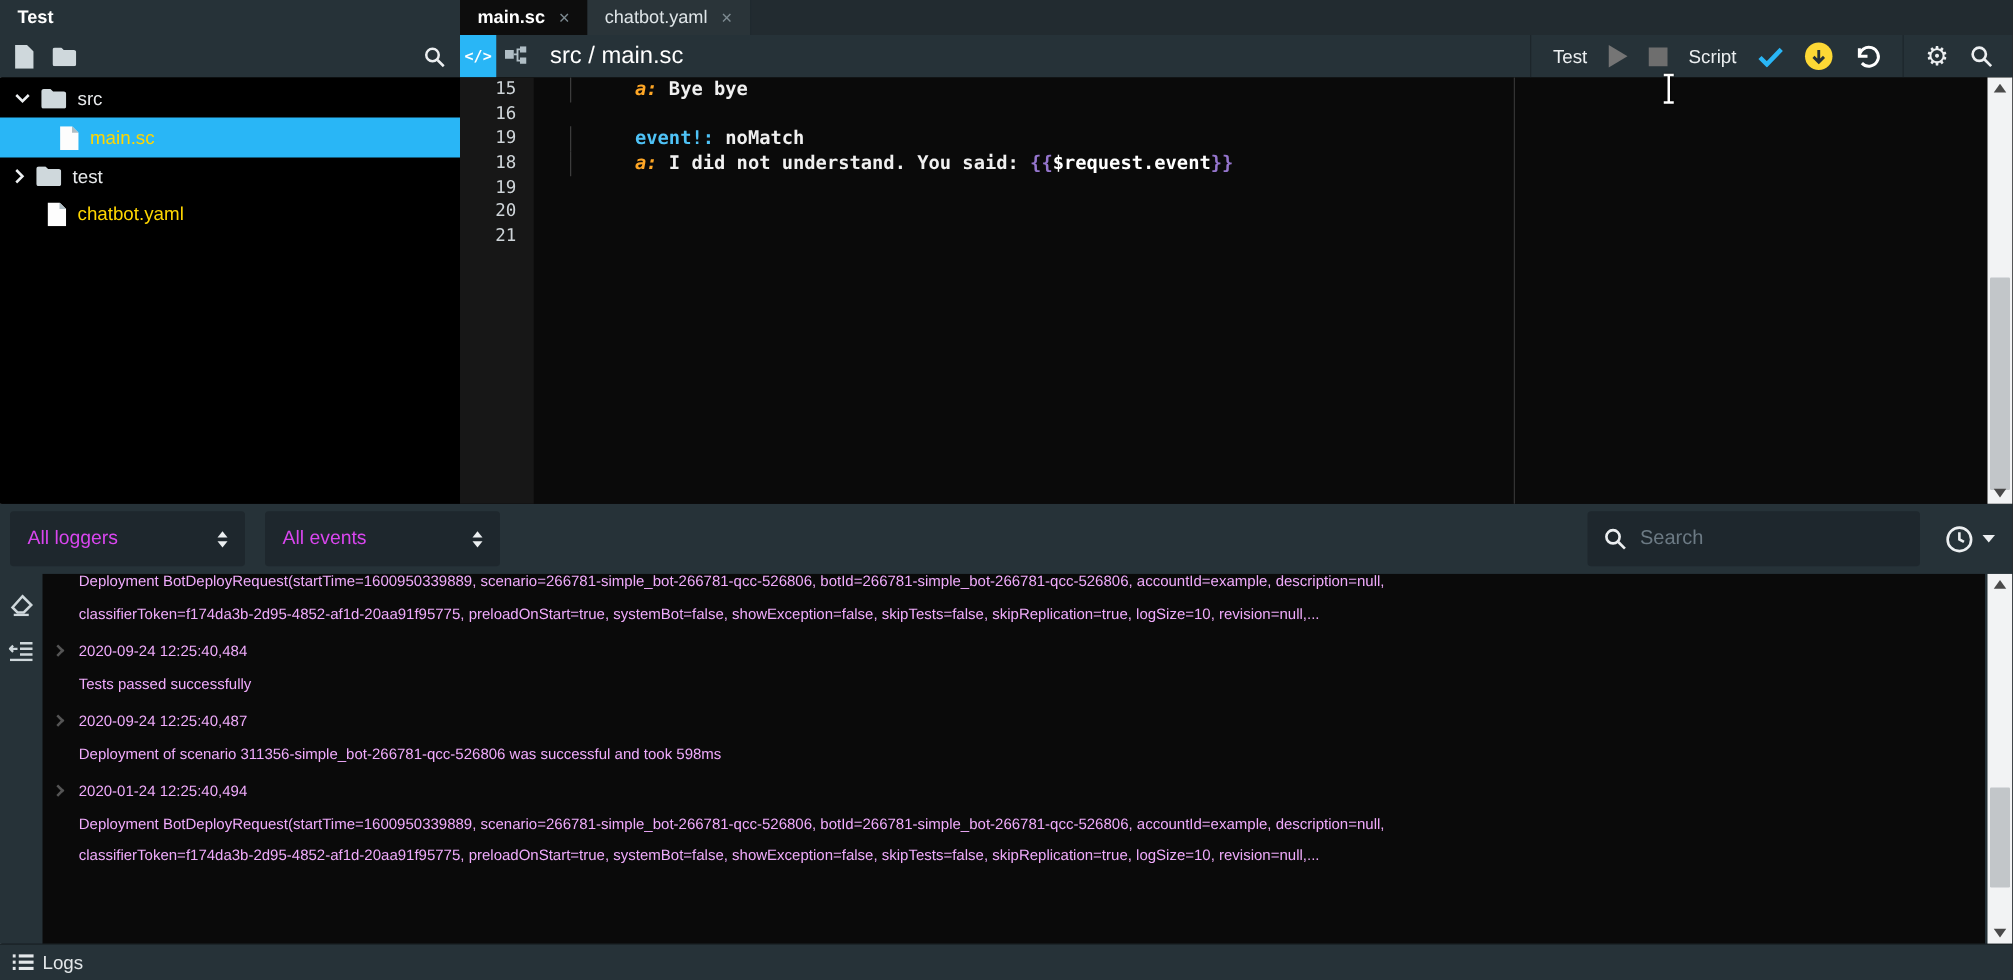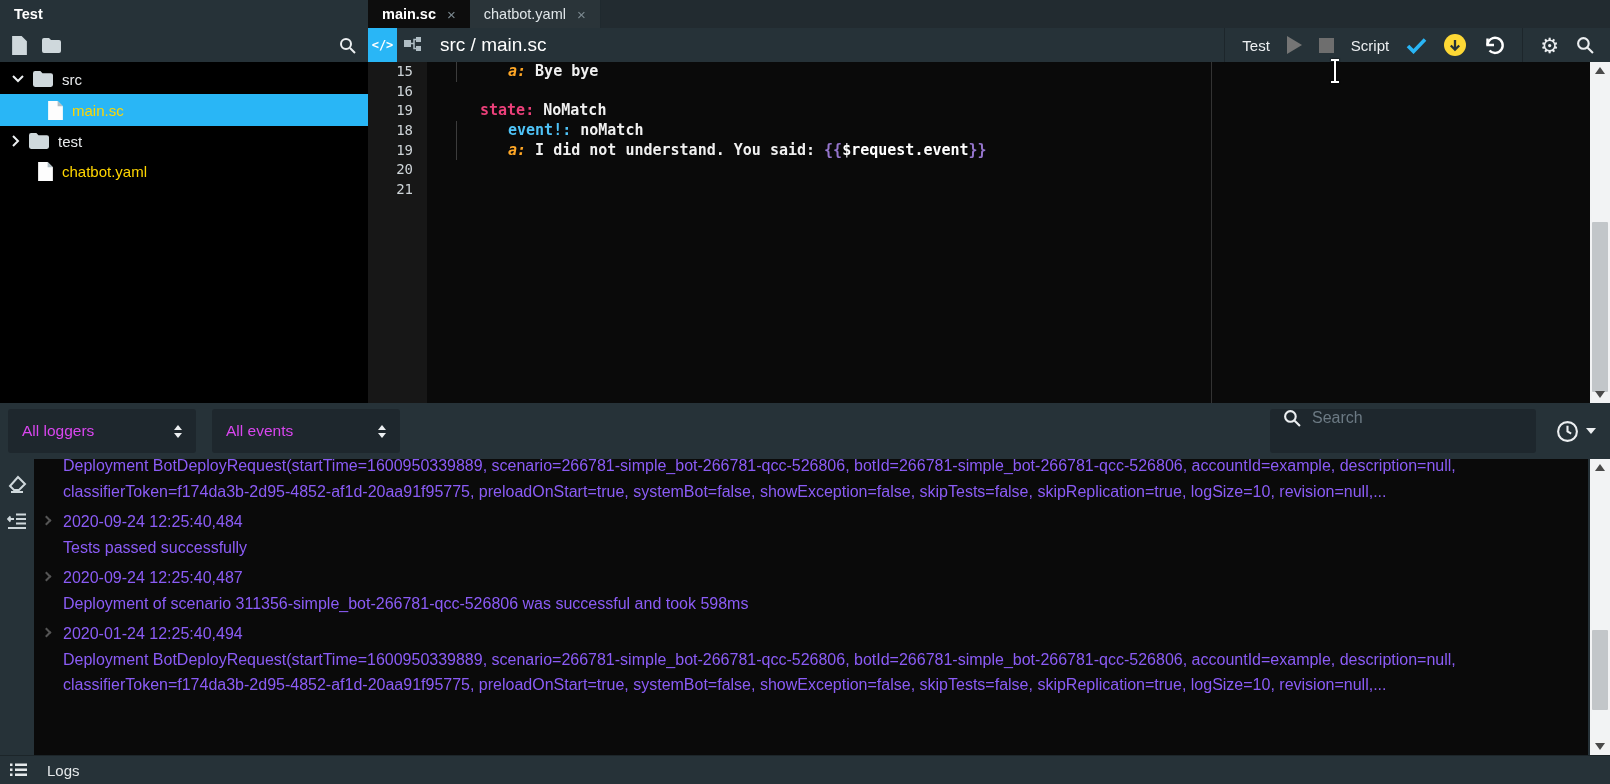--- a/index.html
+++ b/index.html
@@ -84,43 +84,43 @@
   .minus-bar{width:16px;height:3px;background:#fff;border-radius:1px}
   .logs-filters{height:56px;display:flex;align-items:center;padding:0 10px 0 8px;gap:16px}
   .dropdown{width:188px;height:44px;background:#1e272d;border-radius:3px;display:flex;
     align-items:center;padding:0 14px;color:#d946ef;font-size:15.5px;cursor:pointer}
   .unfold{margin-left:auto;display:flex;flex-direction:column;gap:3px}
   .unfold i{display:block;width:0;height:0;border-left:4.5px solid transparent;
     border-right:4.5px solid transparent}
   .unfold .u{border-bottom:5.5px solid #eceff1}
   .unfold .d{border-top:5.5px solid #eceff1}
   .search-box{margin-left:auto;width:266px;height:44px;background:#1e272d;border-radius:3px;
-    display:flex;align-items:flex-start;padding:0 13px;gap:11px}
+    display:flex;align-items:center;padding:0 13px;gap:11px}
   .search-box input{flex:1;background:transparent;border:none;outline:none;color:#e8edf0;
     font-size:16px;font-family:"Liberation Sans",sans-serif}
   .search-box input::placeholder{color:#6c7a84}
   .clock-btn{display:flex;align-items:center;gap:7px;padding:0 4px;cursor:pointer}
   .caret-down{width:0;height:0;border-left:5px solid transparent;
     border-right:5px solid transparent;border-top:6px solid #eceff1}
   .logs-body{position:relative;flex:1;display:flex;overflow:hidden}
   .logs-gutter{width:34px;display:flex;flex-direction:column;align-items:center;
     padding-top:16px;gap:20px}
   .logs-content{flex:1;margin-right:22px;background:#0a0a0a;overflow:hidden;
-    color:#8b5cf6;font-size:16px}
+    color:#f0abfc;font-size:12px}
   .log-entry{margin-top:5px}
   .log-entry:first-child{margin-top:-6px}
   .log-line{padding-left:29px;white-space:nowrap;line-height:25.5px;height:25.5px;overflow:hidden}
   .time-row{position:relative}
   .chev{position:absolute;left:9px;top:8px;width:7px;height:7px;
     border-right:2px solid #555;border-top:2px solid #555;transform:rotate(45deg)}
 
   
   .statusbar{height:29px;background:#263238;border-top:1px solid #1c2529;
     display:flex;align-items:center;padding-left:10px}
-  .status-tab{display:flex;align-items:center;gap:20px;color:#e4e8ea;font-size:15px;cursor:pointer}
+  .status-tab{display:flex;align-items:center;gap:7px;color:#e4e8ea;font-size:15px;cursor:pointer}
 
   
   .mouse-cursor{position:absolute;left:1329px;top:58px;pointer-events:none;
     filter:drop-shadow(0 0 1px #000)}
 </style>
 </head>
 <body>
 
 <div class="app">
 
@@ -254,21 +254,20 @@
           <div class="gut-num">19</div>
           <div class="gut-num">18</div>
           <div class="gut-num">19</div>
           <div class="gut-num">20</div>
           <div class="gut-num">21</div>
         </div>
       <div class="code">
         <div class="print-margin"></div>
       <div class="code-line ind-child guide"><span class="tk-a">a:</span><span class="tk-txt"> Bye bye</span></div>
           <div class="code-line"></div>
-          <div class="code-line ind-parent"><span class="tk-state">state:</span><span class="tk-txt"> NoMatch</span></div>
           <div class="code-line ind-child guide"><span class="tk-event">event!:</span><span class="tk-txt"> noMatch</span></div>
           <div class="code-line ind-child guide"><span class="tk-a">a:</span><span class="tk-txt"> I did not understand. You said: </span><span class="tk-brace">{{</span><span class="tk-var">$request.event</span><span class="tk-brace">}}</span></div>
           <div class="code-line"></div>
           <div class="code-line"></div>
         </div>
       <div class="sb">
         <div class="sb-arrow up">
             <i></i>
           </div>
         <div class="sb-thumb" style="top:160px;height:170px"></div>

